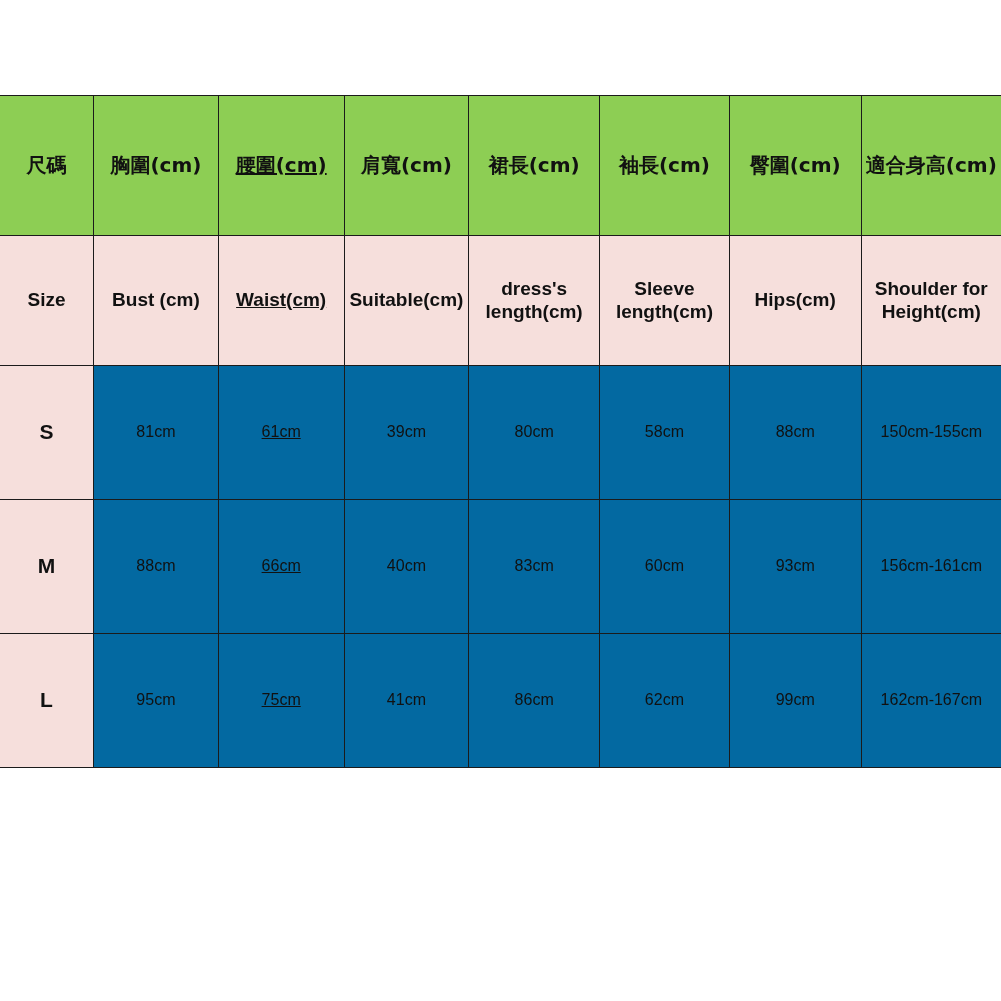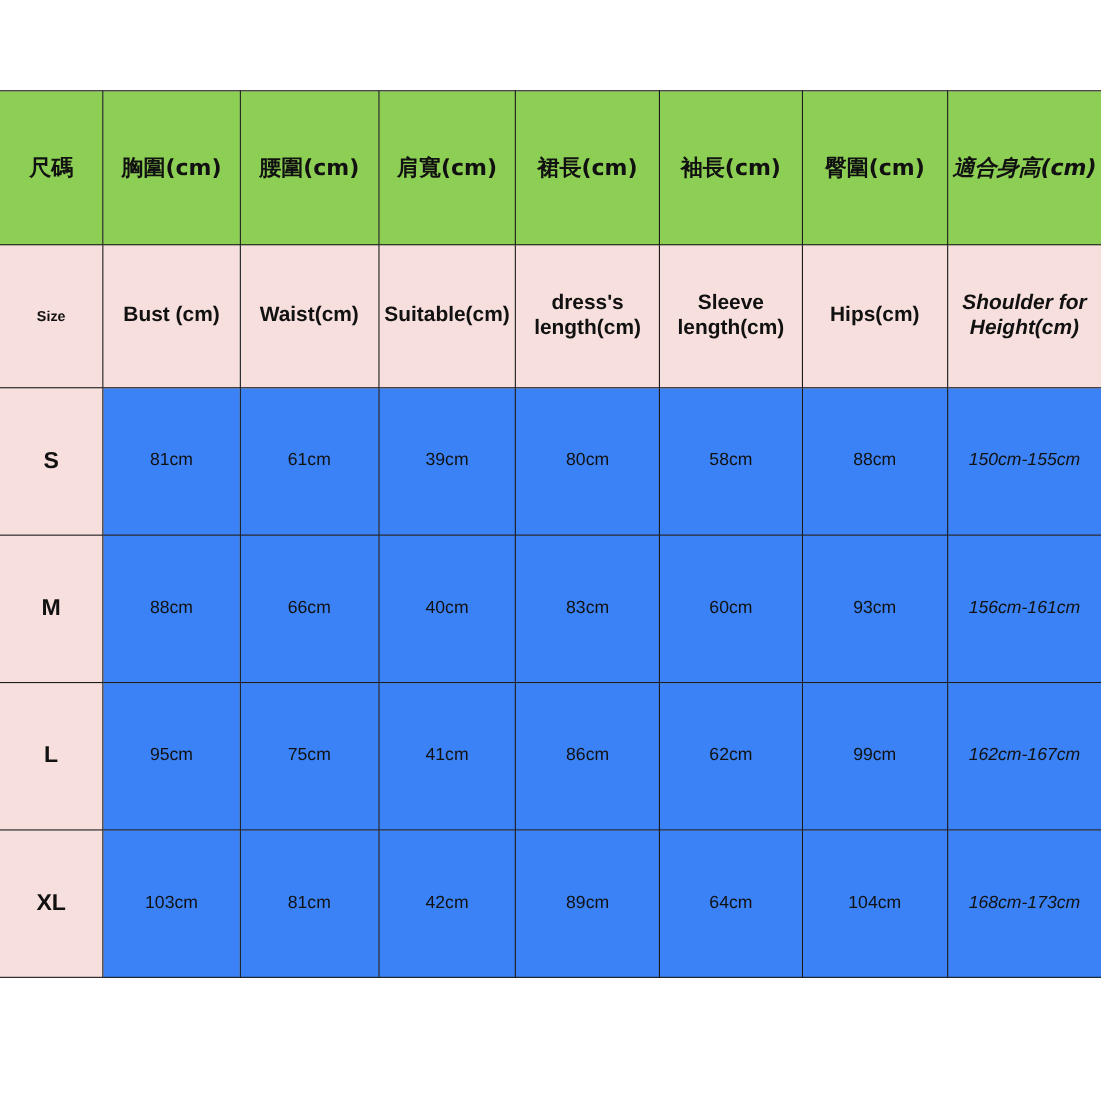--- a/index.html
+++ b/index.html
@@ -16,71 +16,71 @@
   #page {
     position: relative;
     width: 1001px;
     height: 1001px;
     background: #ffffff;
   }
   
   #size-chart {
     position: absolute;
     left: 0px;
-    top: 82px;
+    top: 95px;
     width: 1001px;
     border-collapse: collapse;
     table-layout: fixed;
   }
   #size-chart td {
     border: 1px solid #1b1b1b;
     text-align: center;
     vertical-align: middle;
     padding: 2px 3px;
     color: #111111;
     line-height: 1.18;
     box-sizing: border-box;
   }
   
   #size-chart tr > td:first-child { border-left: none; }
   #size-chart tr > td:last-child  { border-right: none; }
 
   
   .c0 { width: 93px; }
   .c1 { width: 124px; }
-  .c2 { width: 125px; }
+  .c2 { width: 125px; text-decoration: underline; }
   .c3 { width: 124px; }
   .c4 { width: 130px; margin-left: 24px; }
   .c5 { width: 129px; margin-left: 16px; }
   .c6 { width: 131px; margin-top: 24px; }
-  .c7 { width: 139px; font-style: italic; }
+  .c7 { width: 139px; }
 
   
   tr.row-head-cn td {
     height: 140px;
     background: #8DCE54;
     font-family: "DejaVu Sans", "Liberation Sans", sans-serif;
     font-size: 20px;
     font-weight: 700;
   }
   tr.row-head-cn td.c0 { font-size: 20px; }
 
   
   tr.row-head-en td {
     height: 130px;
     background: #F6DFDC;
     font-size: 19px;
     font-weight: 700;
   }
-  tr.row-head-en td.c0 { font-size: 13px; }
+  tr.row-head-en td.c0 { font-size: 19px; }
 
   
   tr.row-data td {
     height: 134px;
-    background: #3b82f6;
+    background: #0369a1;
     font-size: 16px;
     font-weight: 400;
   }
   tr.row-data td.c0 {
     background: #F6DFDC;
     font-size: 21px;
     font-weight: 700;
   }
   
   .cell-inner { display: block; }
@@ -173,27 +173,17 @@
         <td class="c0">L</td>
         <td class="c1">95cm</td>
         <td class="c2">75cm</td>
         <td class="c3">41cm</td>
         <td class="c4">86cm</td>
         <td class="c5">62cm</td>
         <td class="c6">99cm</td>
         <td class="c7">162cm-167cm</td>
       </tr>
 
-      <tr class="row-data">
-        <td class="c0">XL</td>
-        <td class="c1">103cm</td>
-        <td class="c2">81cm</td>
-        <td class="c3">42cm</td>
-        <td class="c4">89cm</td>
-        <td class="c5">64cm</td>
-        <td class="c6">104cm</td>
-        <td class="c7">168cm-173cm</td>
-      </tr>
 
     </tbody>
   </table>
 
 </div>
 
 </body></html>

